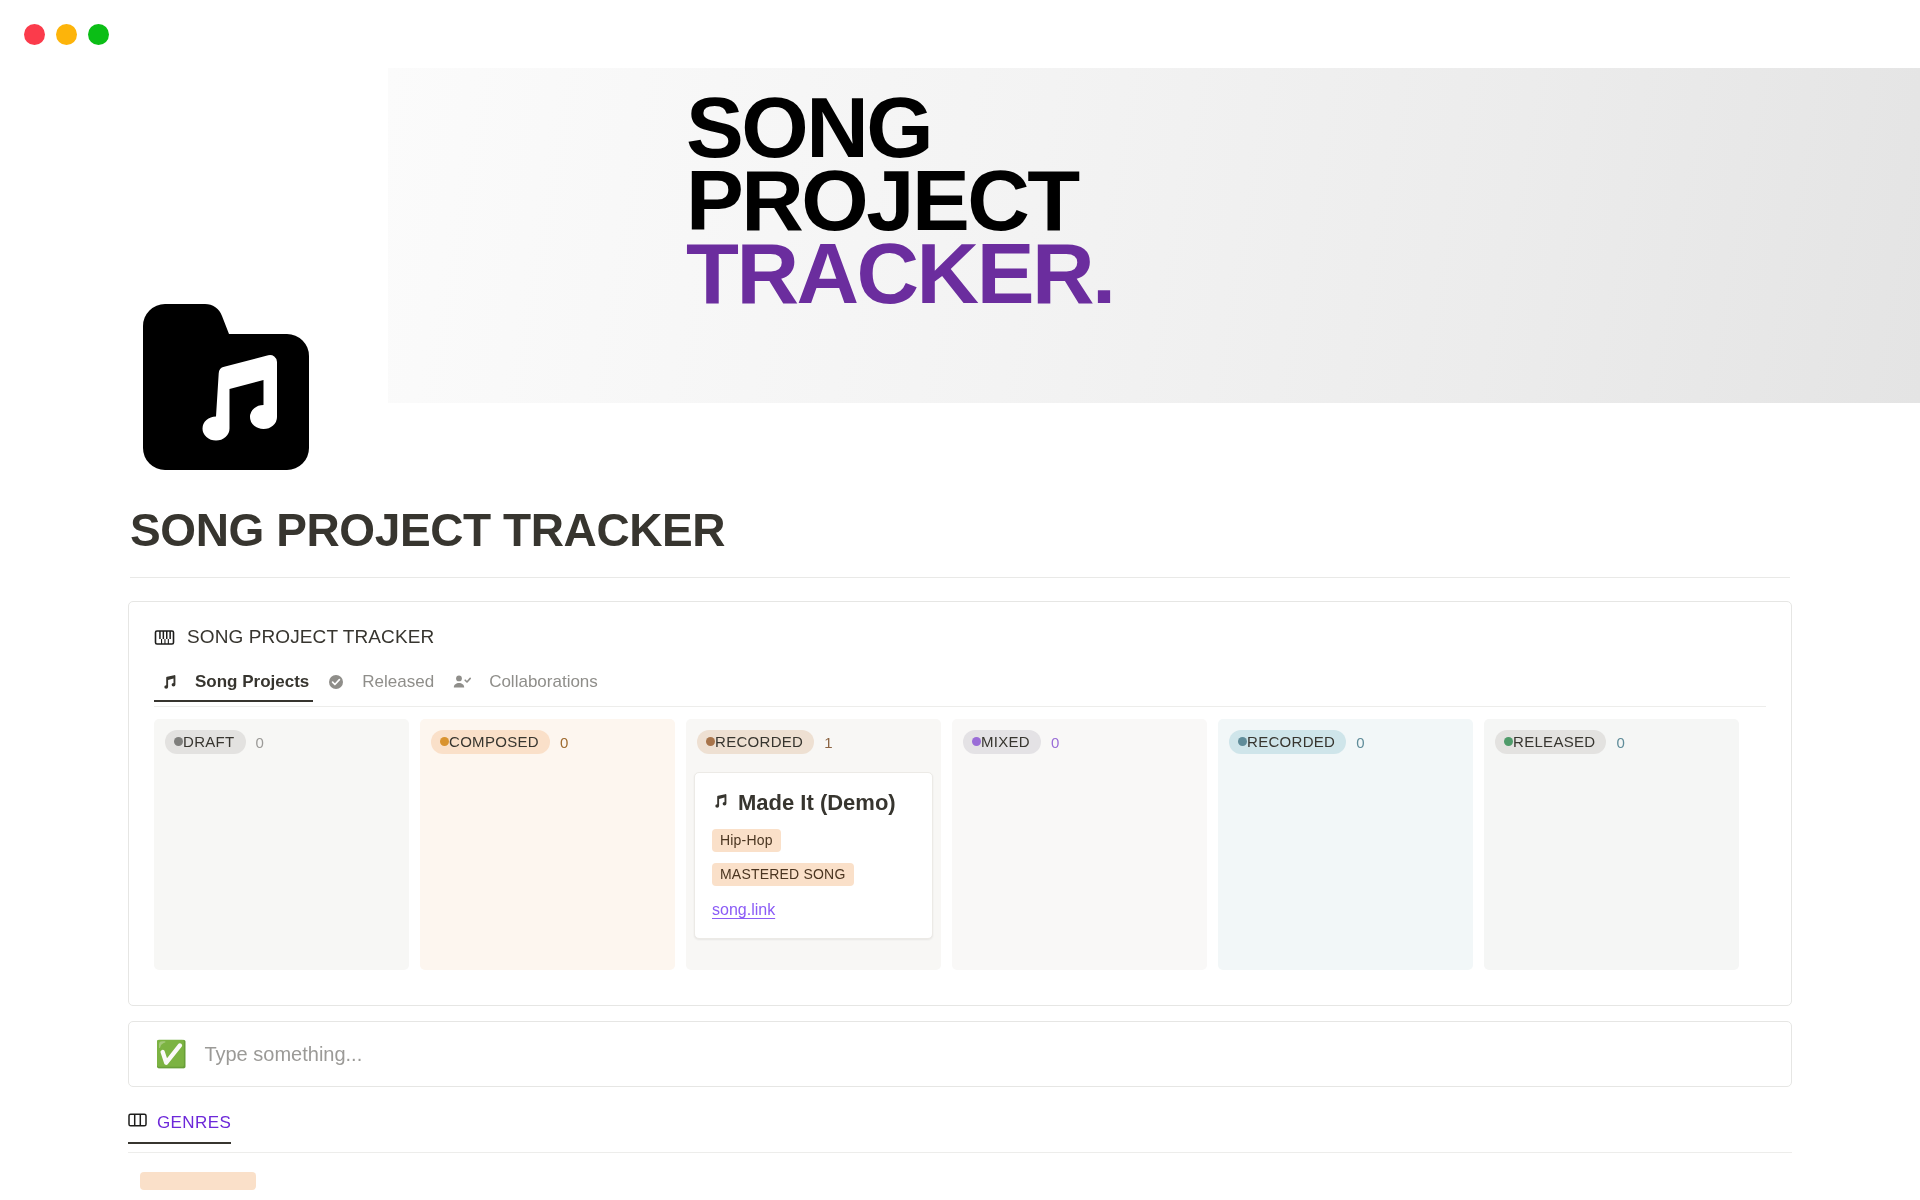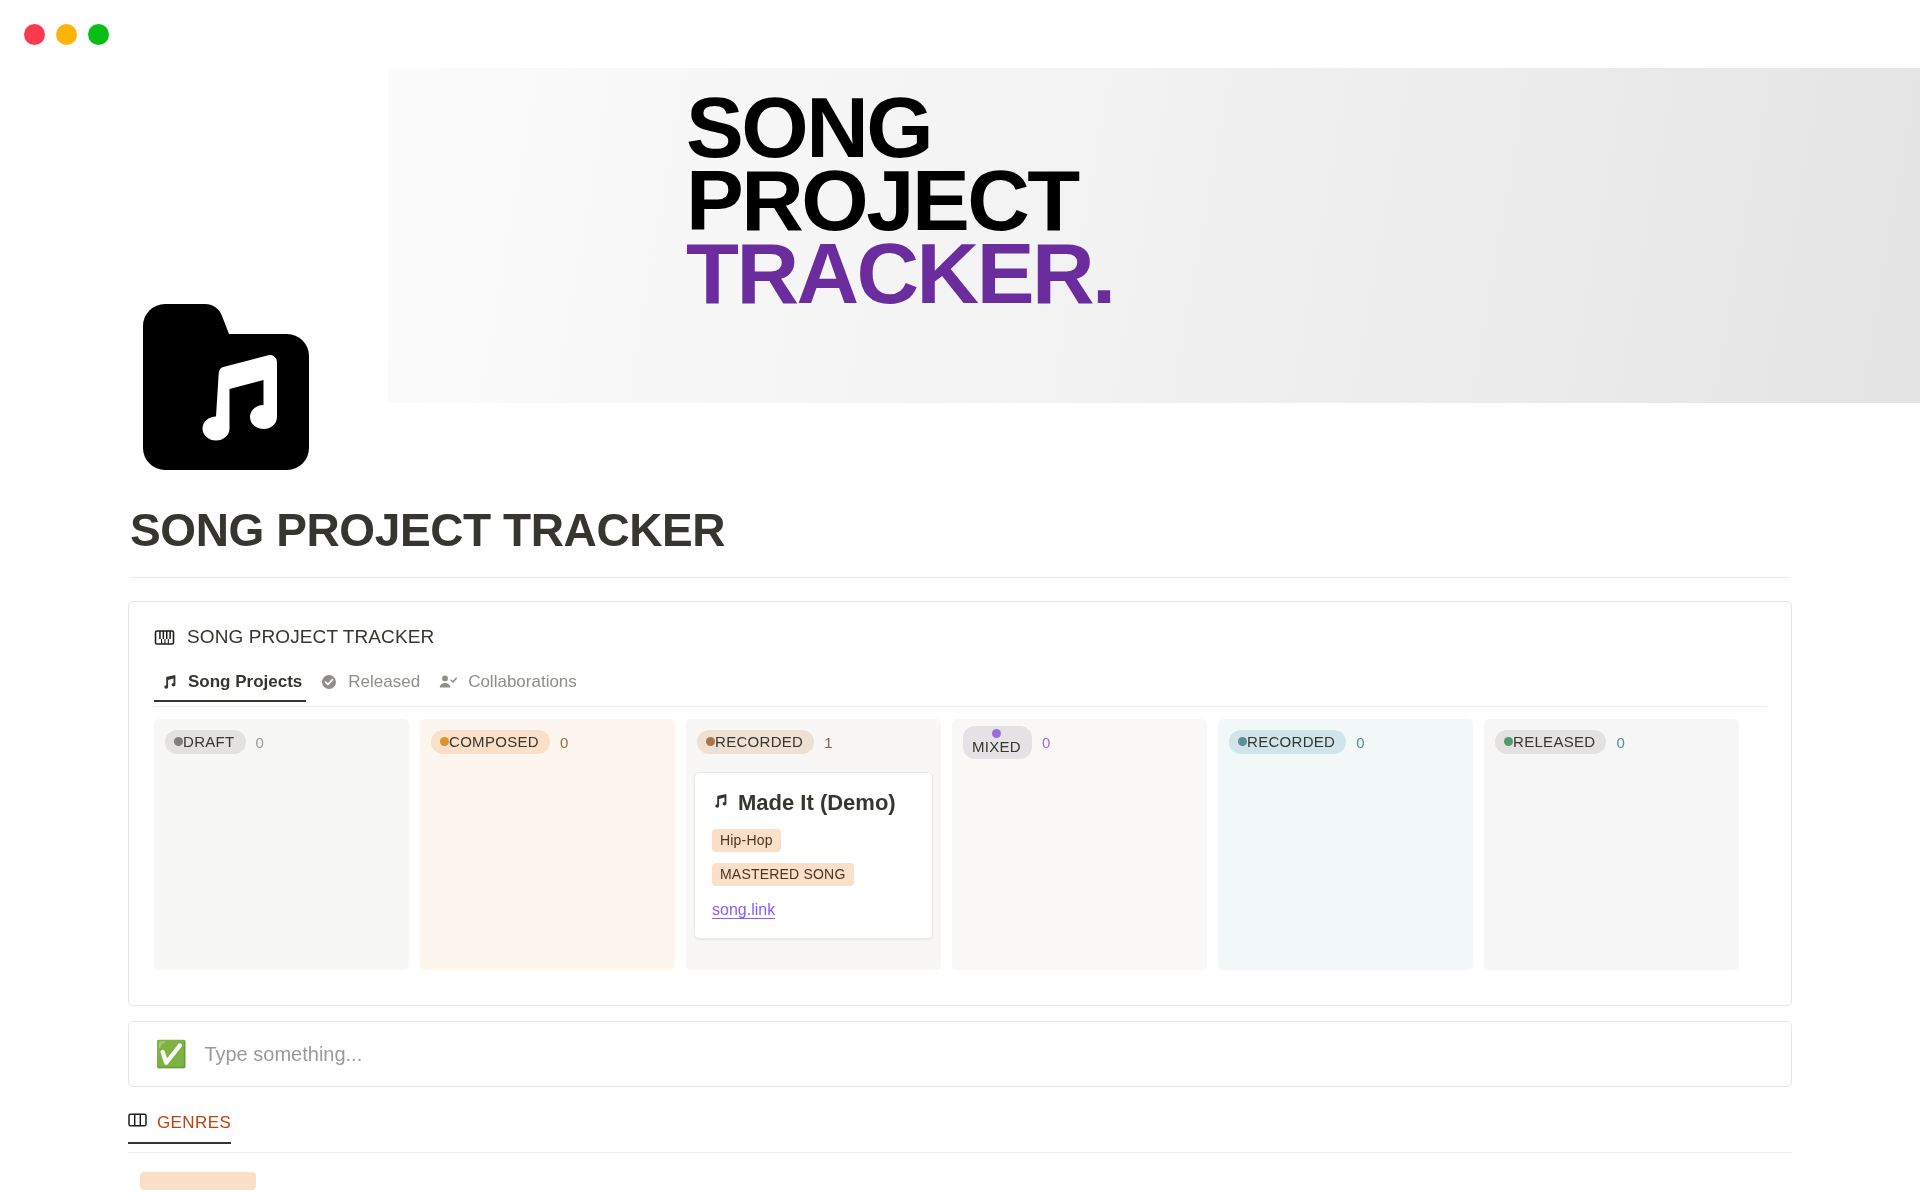--- a/index.html
+++ b/index.html
@@ -87,21 +87,21 @@
     font-size: 19px; color: #37352f; letter-spacing: 0.1px;
   }
 
   
   .tabs {
     display: flex; align-items: flex-end; gap: 0;
     margin: 20px 0 0 25px;
     position: relative;
   }
   .tab {
-    display: flex; align-items: center; gap: 11px;
+    display: flex; align-items: center; gap: 18px;
     padding: 4px 12px 10px 7px;
     font-size: 17px;
     color: #8f8e8a;
     cursor: pointer;
     position: relative;
     white-space: nowrap;
   }
   .tab.active { color: #37352f; font-weight: 700; }
   .tab.active::after {
     content: ""; position: absolute;
@@ -202,21 +202,21 @@
   .genres {
     position: absolute;
     left: 128px; top: 1112px;
     width: 1664px;
   }
   .genres-tabrow { display: flex; align-items: flex-end; }
   .genres-tab {
     display: flex; align-items: center; gap: 10px;
     padding: 0 14px 11px 0;
     font-size: 17px;
-    color: #c2410c;
+    color: #6d28d9;
     letter-spacing: 0.4px;
     position: relative;
     cursor: pointer;
   }
   .genres-tab::after {
     content: ""; position: absolute;
     left: 0; right: 14px; bottom: 0;
     height: 2px; background: #37352f;
   }
   .genres-rule {
@@ -361,21 +361,21 @@
             <span class="tag">MASTERED SONG</span>
           </div>
           <span class="card-link">song.link</span>
         </div>
 
       </div>
     </div>
 
     <div class="col">
       <div class="col-head" style="background:#f9f8f7;">
-        <span class="status-pill" style="background:#e4e2e5;flex-direction:column;">
+        <span class="status-pill" style="background:#e4e2e5;">
           <span class="status-dot" style="background:#9a6dd7;"></span>
           <span>MIXED</span>
         </span>
         <span class="col-count" style="color:#9a6dd7;">0</span>
       </div>
       <div class="col-body" style="background:#f9f8f7;"></div>
     </div>
 
     <div class="col">
       <div class="col-head" style="background:#f2f7f8;">

